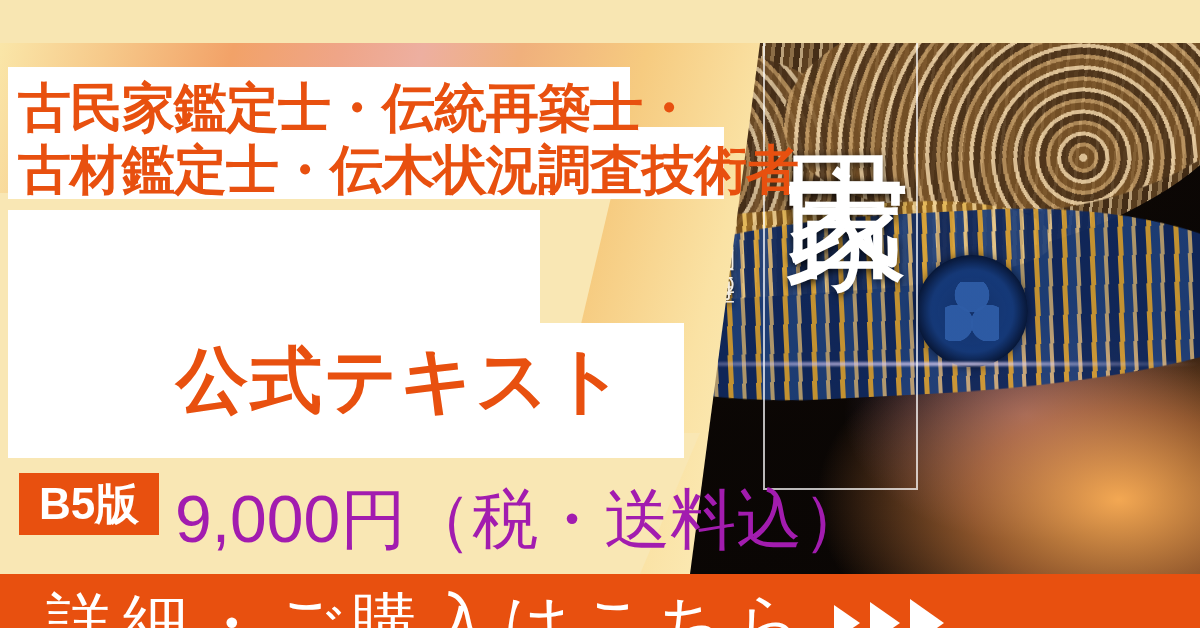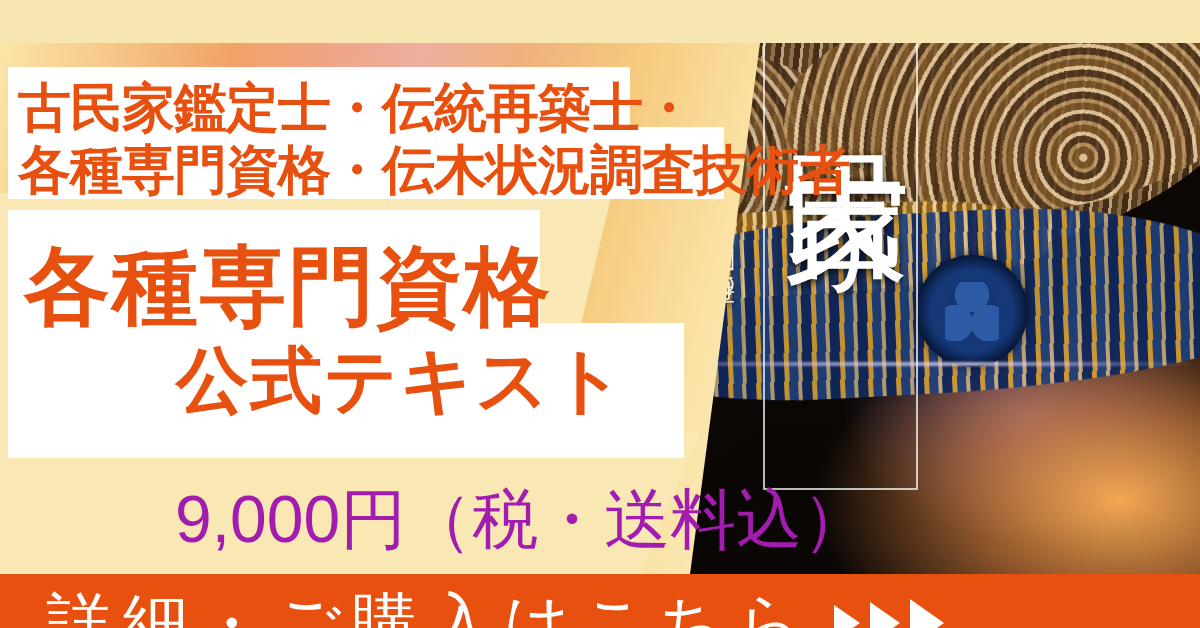--- a/index.html
+++ b/index.html
@@ -282,25 +282,25 @@
   <div class="bg-warm"></div>
   <div class="bg-cream"></div>
   <div class="bg-cream-low"></div>
 
   <div class="panel panel-a1"></div>
   <div class="panel panel-a2"></div>
   <div class="panel panel-b1"></div>
   <div class="panel panel-b2"></div>
 
   <div class="headline hl-1">古民家鑑定士・伝統再築士・</div>
-  <div class="headline hl-2">各種専門資格・伝木状況調査技術者</div>
-
-  <div class="headline hl-3">各種専門資格</div>
+  <div class="headline hl-2">古材鑑定士・伝木状況調査技術者</div>
+
   <div class="headline hl-4">公式テキスト</div>
 
+  <div class="badge">B5版</div>
   <div class="price">9,000円（税・送料込）</div>
 
   <div class="cta">
     <span class="cta-label">詳細・ご購入はこちら</span>
     <span class="cta-arrows">
       <span class="arr a1"></span>
       <span class="arr a2"></span>
       <span class="arr a3"></span>
     </span>
   </div>

